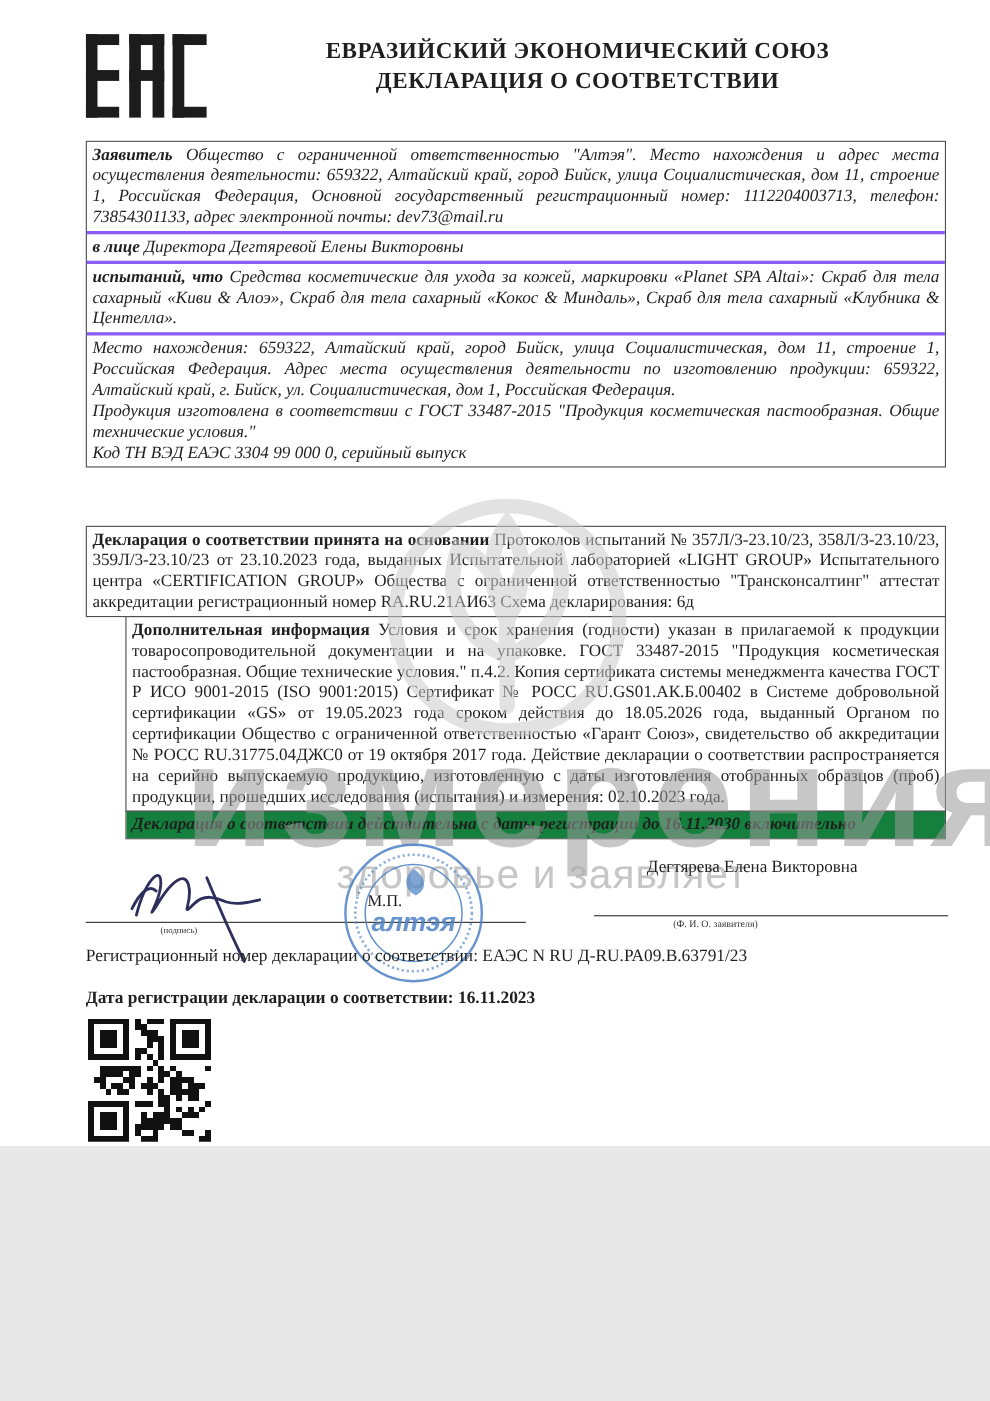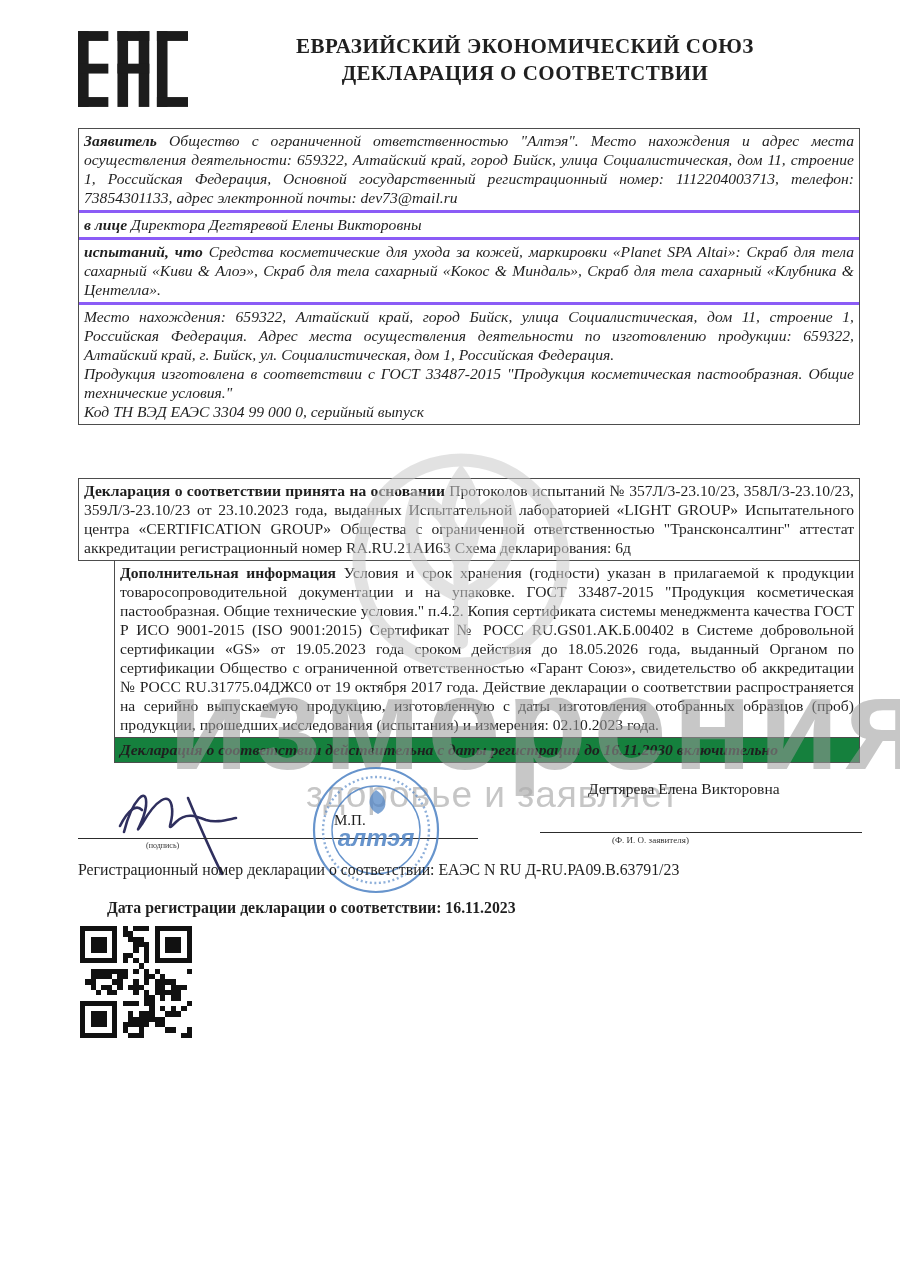--- a/index.html
+++ b/index.html
@@ -1,16 +1,16 @@
 <!DOCTYPE html>
 <html><head>
 <meta charset="utf-8">
 <style>
   html,body{margin:0;padding:0;background:#e8e8e8;}
-  .page{position:relative;width:900px;height:1274px;background:#ffffff;margin:0 auto;
+  .page{position:relative;width:900px;height:1042px;background:#ffffff;margin:0 auto;
         overflow:hidden;font-family:"Liberation Serif", serif;color:#1f1f1f;}
   
   .eac-logo{position:absolute;left:78px;top:30px;width:110px;height:78px;}
   .title{position:absolute;left:200px;top:33px;width:650px;text-align:center;
          font-weight:bold;font-size:21px;line-height:27px;letter-spacing:.5px;}
   
   .tbl{position:absolute;left:78px;width:782px;border:1px solid #4d4d4d;box-sizing:border-box;background:transparent;}
   .row{padding:2px 5px 3px 5px;font-size:15.6px;line-height:19px;text-align:justify;}
   .row + .row{border-top:3px solid #8b5cf6;}
   .lead{font-weight:bold;}
@@ -28,21 +28,21 @@
   .sig-svg{position:absolute;left:118px;top:770px;width:180px;height:110px;}
   .sig-line{position:absolute;left:78px;top:838px;width:400px;border-top:1.5px solid #2c2c2c;}
   .sig-cap{position:absolute;left:146px;top:841px;font-size:8px;color:#333;}
   .mp{position:absolute;left:334px;top:812px;font-size:15px;}
   .stamp{position:absolute;left:310px;top:764px;width:132px;height:132px;opacity:.85;}
   .signer-name{position:absolute;left:588px;top:780px;font-size:15.5px;}
   .name-line{position:absolute;left:540px;top:832px;width:322px;border-top:1.5px solid #2c2c2c;}
   .name-cap{position:absolute;left:612px;top:835px;font-size:9px;color:#333;}
   
   .regnum{position:absolute;left:78px;top:861px;width:782px;font-weight:normal;font-size:15.8px;}
-  .regdate{position:absolute;left:78px;top:899px;width:782px;font-weight:bold;font-size:15.8px;margin-left:29px;}
+  .regdate{position:absolute;left:78px;top:899px;width:782px;font-weight:bold;font-size:15.8px;}
   .qr{position:absolute;left:80px;top:926px;width:112px;height:112px;}
 </style>
 </head>
 <body>
 
 <div class="page">
 
   <svg class="eac-logo" viewBox="0 0 145 100" aria-hidden="true">
     <g fill="#1c1c1c">
       <rect x="0" y="0" width="14" height="100"></rect>

